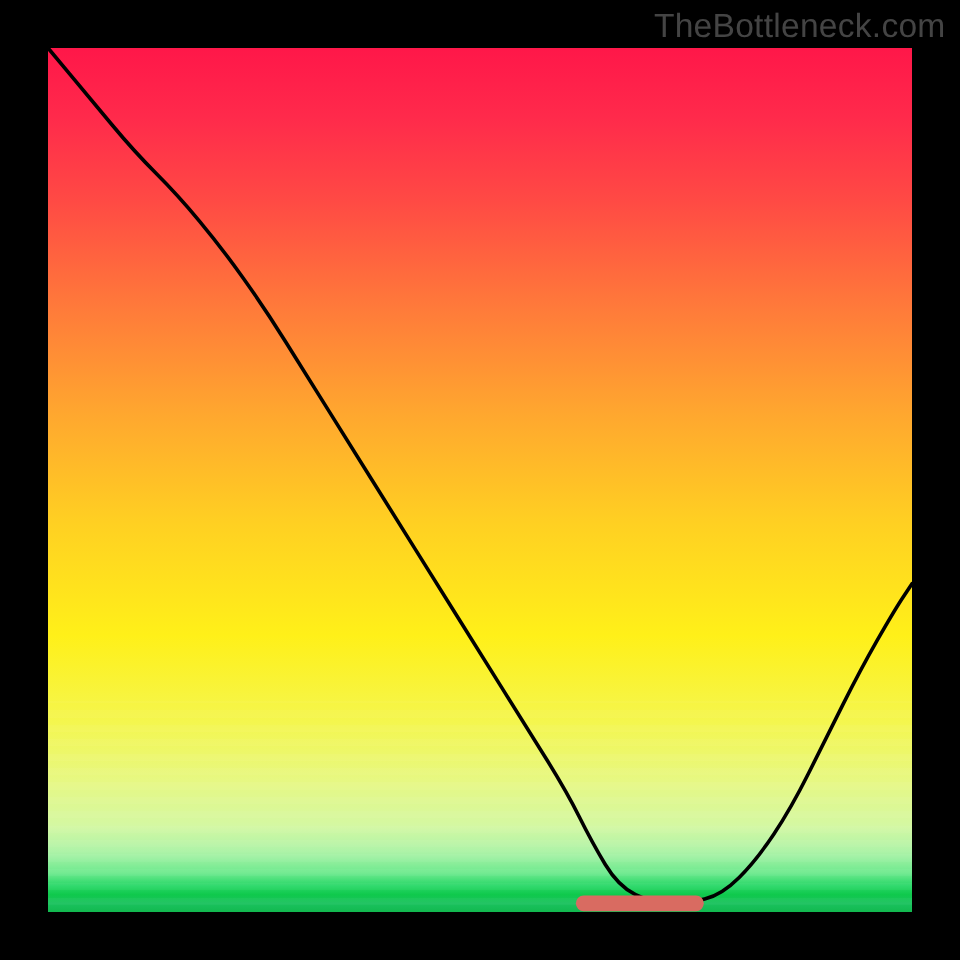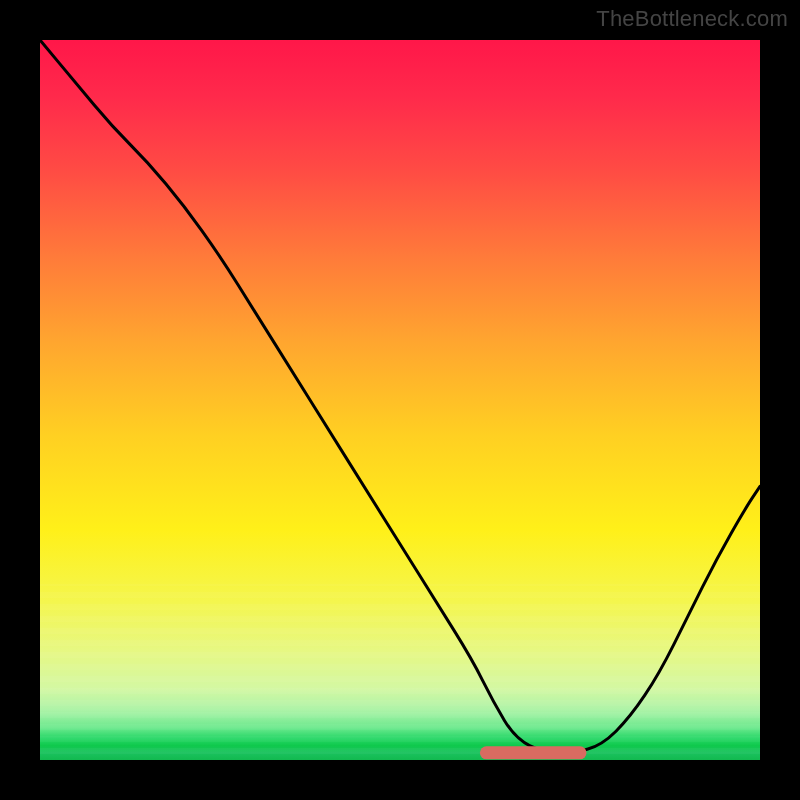--- a/index.html
+++ b/index.html
@@ -62,21 +62,21 @@
       rgba(255,255,255,0.0) 12px
     );
     mix-blend-mode: screen;
     opacity: 0.35;
   }
   .watermark {
     position: absolute;
     top: 6px;
     right: 12px;
     color: #444;
-    font-size: 22px;
+    font-size: 28px;
     font-weight: 500;
     letter-spacing: 0.2px;
     user-select: none;
   }
   svg.curve {
     position: absolute;
     left: 40px;
     top: 40px;
     width: 720px;
     height: 720px;

